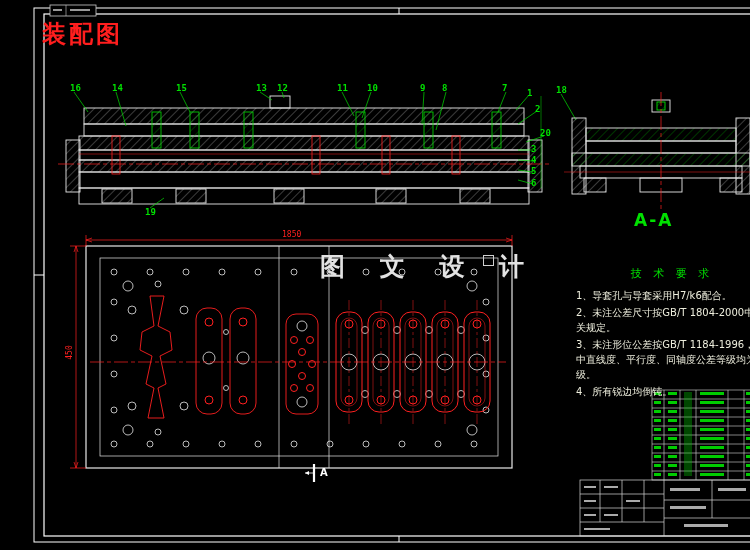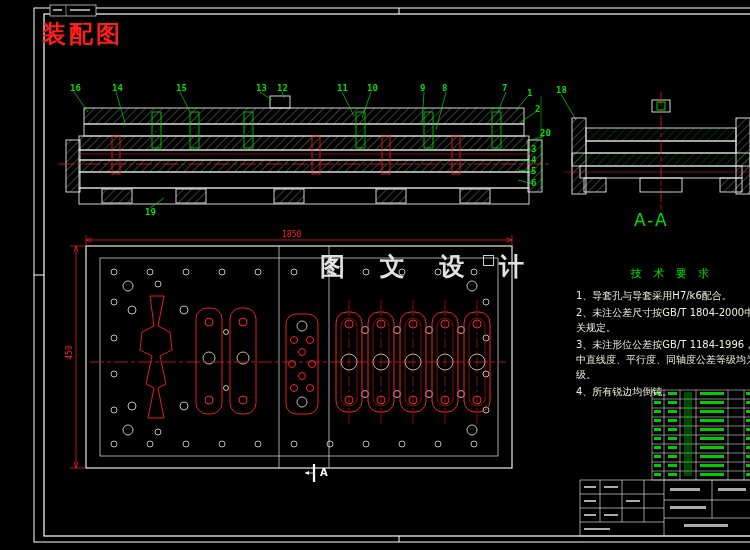--- a/index.html
+++ b/index.html
@@ -3,21 +3,21 @@
 <meta charset="utf-8">
 <style>
   html,body{margin:0;padding:0;background:#000;}
   .sheet{position:relative;width:750px;height:550px;background:#000;overflow:hidden;
          font-family:"DejaVu Sans",sans-serif;margin-left:24px;}
   .sheet svg{position:absolute;left:0;top:0;}
   .drawing-title{position:absolute;left:18px;top:18px;font-size:24px;font-weight:bold;
          color:#ff1e1e;letter-spacing:3px;}
   .callout{position:absolute;color:#00e000;font:bold 9px "DejaVu Sans Mono",monospace;}
   .section-label{position:absolute;left:610px;top:210px;color:#00e000;font-size:17px;
-         font-weight:normal;letter-spacing:2px;}
+         font-weight:bold;letter-spacing:2px;}
   .watermark{position:absolute;left:296px;top:250px;color:#e2e2e2;font-size:25px;
          font-weight:bold;letter-spacing:13px;white-space:nowrap;}
   .wm-box{position:absolute;left:459px;top:255px;width:9px;height:9px;border:1px solid #cfcfcf;}
   .dim{position:absolute;color:#ff2020;font:8px "DejaVu Sans Mono",monospace;}
   .dim-top{left:258px;top:230px;text-align:center;}
   .dim-left{left:38px;top:348px;transform:rotate(-90deg);transform-origin:center;}
   .section-letter{position:absolute;left:296px;top:467px;color:#ffffff;font-weight:bold;
          font-size:10px;}
   .techreq{position:absolute;left:552px;top:266px;width:192px;}
   .tr-title{color:#00e000;font-size:11px;font-weight:normal;letter-spacing:4px;

